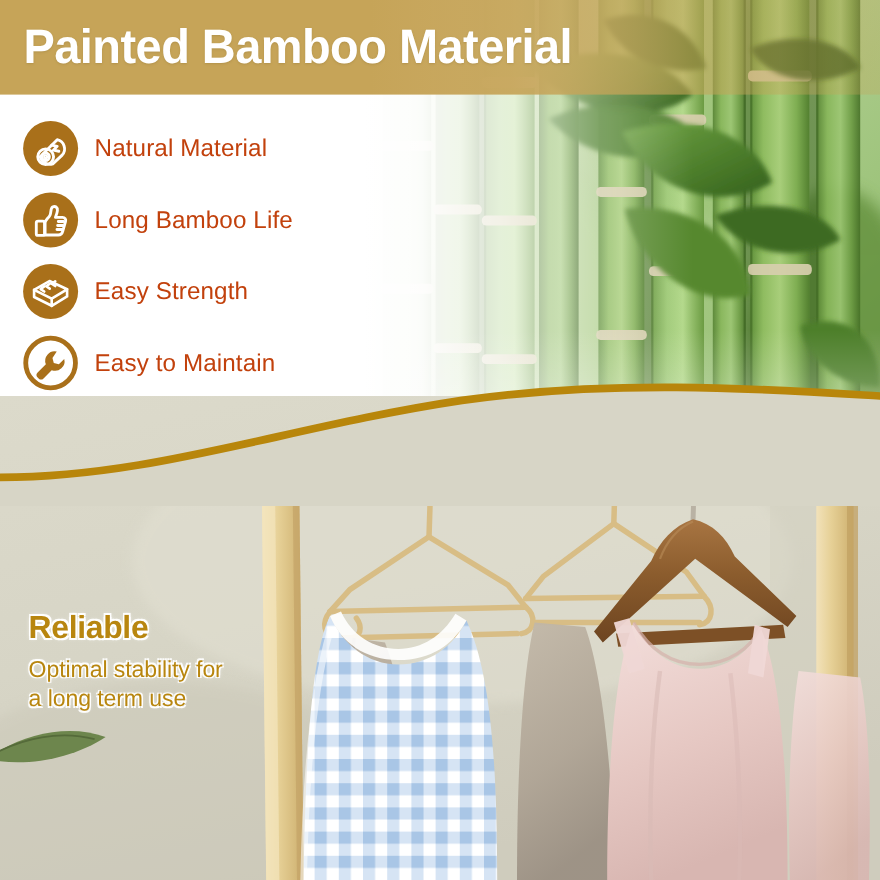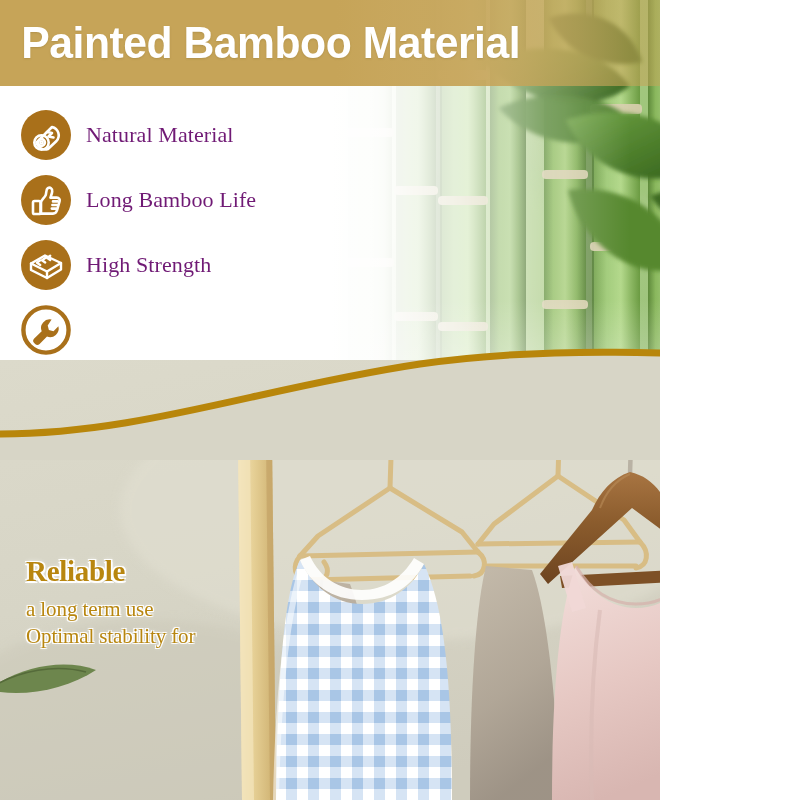--- a/index.html
+++ b/index.html
@@ -2,21 +2,21 @@
 <html><head>
 <meta charset="utf-8">
 <style>
   * { margin:0; padding:0; box-sizing:border-box; }
   html,body { width:800px; height:800px; overflow:hidden; }
   body {
     font-family:"Liberation Sans", sans-serif;
     background:#ffffff;
     position:relative;
   }
-  .canvas { position:absolute; inset:0; width:660px; height:800px; overflow:hidden; }
+  .canvas { position:absolute; inset:0; width:800px; height:800px; overflow:hidden; }
 
   
   .top-section {
     position:absolute; left:0; top:0; width:800px; height:432px;
     background:#ffffff; overflow:hidden;
   }
   
   .bamboo-photo { position:absolute; left:330px; top:0; width:470px; height:432px; overflow:hidden; }
   .bamboo-photo svg { display:block; width:470px; height:432px; }
   
@@ -50,39 +50,38 @@
     transform-origin:left center;
     text-shadow:0 1px 2px rgba(120,95,40,0.25);
   }
 
   
   .features { position:absolute; left:20px; top:102px; width:330px; }
   .feature-row { display:flex; align-items:center; height:65px; }
   .feature-icon { width:52px; height:52px; flex:0 0 52px; margin-right:14px; }
   .feature-icon svg { display:block; width:52px; height:52px; }
   .feature-label {
-    color:#701a75;
+    color:#c2410c;
     font-size:22px;
     letter-spacing:0.1px;
     white-space:nowrap;
-    font-family:Liberation Serif, serif;
   }
 
   
   .wave { position:absolute; left:0; top:330px; width:800px; height:130px; pointer-events:none; }
   .wave svg { display:block; width:800px; height:130px; }
 
   
   .bottom-section {
     position:absolute; left:0; top:360px; width:800px; height:440px; overflow:hidden;
   }
   .bottom-section svg { display:block; width:800px; height:440px; }
 
   
-  .bottom-text { position:absolute; left:26px; top:556px; width:260px;font-family:Liberation Serif, serif; }
+  .bottom-text { position:absolute; left:26px; top:556px; width:260px; }
   .headline {
     color:#b8860f;
     font-size:29px;
     font-weight:bold;
     line-height:1.07;
     letter-spacing:-0.3px;
     text-shadow:
       -1.5px -1.5px 0 rgba(255,255,255,0.95),
        1.5px -1.5px 0 rgba(255,255,255,0.95),
       -1.5px  1.5px 0 rgba(255,255,255,0.95),
@@ -258,35 +257,36 @@
             <circle cx="26" cy="26" r="25" fill="#a9701a"></circle>
             <g fill="none" stroke="#ffffff" stroke-width="2.4" stroke-linecap="round" stroke-linejoin="round">
               <path d="M11 24.5 L25 16.5 L41 24 L27 32.5 Z"></path>
               <path d="M11 24.5 L11 31 L27 39 L27 32.5"></path>
               <path d="M41 24 L41 30.5 L27 39"></path>
               <path d="M17 23.8 l3.2 2.2 M22 21.2 l3.2 2.2 M27 18.8 l3.2 2.2
                        M20.2 21.4 l-3 2.2 M25.2 19 l-3 2.2 M30.2 16.8 l-3 2.2"></path>
             </g>
           </svg>
         </span>
-        <span class="feature-label">High Strength</span>
+        <span class="feature-label">Easy Strength</span>
       </div>
 
       <div class="feature-row">
         <span class="feature-icon">
           <svg viewBox="0 0 52 52">
             <circle cx="26" cy="26" r="22.6" fill="none" stroke="#a9701a" stroke-width="4.4"></circle>
             <g fill="#a9701a">
               <path d="M31.6 15.6 a 8.6 8.6 0 0 0 -9.9 11.6 L 14.2 34.6
                        a 3.2 3.2 0 0 0 0 4.5 l 0.9 0.9 a 3.2 3.2 0 0 0 4.5 0
                        l 7.4 -7.5 a 8.6 8.6 0 0 0 11.4 -10.2 l -4.9 4.9
                        l -4.6 -1.2 l -1.2 -4.6 Z"></path>
             </g>
           </svg>
         </span>
+        <span class="feature-label">Easy to Maintain</span>
       </div>
 
     </div>
   </div>
 
   <div class="bottom-section">
     <svg viewBox="0 0 800 440" preserveAspectRatio="none">
       <defs>
         <linearGradient id="wallG" x1="0" y1="0" x2="0.4" y2="1">
           <stop offset="0%" stop-color="#dcdacb"></stop>
@@ -427,18 +427,18 @@
       <path d="M0 104 C 140 104, 260 58, 420 34 C 560 14, 700 24, 800 30 L 800 130 L 0 130 Z" fill="#d7d5c6"></path>
       <path d="M0 104 C 140 104, 260 58, 420 34 C 560 14, 700 24, 800 30" fill="none" stroke="#b8860b" stroke-width="7" stroke-linecap="round"></path>
     </svg>
   </div>
 
   <div class="bottom-text">
     <div class="headline">
       <div>Reliable</div>
     </div>
     <div class="subline">
+      <div>Optimal stability for</div>
       <div>a long term use</div>
-      <div>Optimal stability for</div>
     </div>
   </div>
 
 </div>
 
 </body></html>

